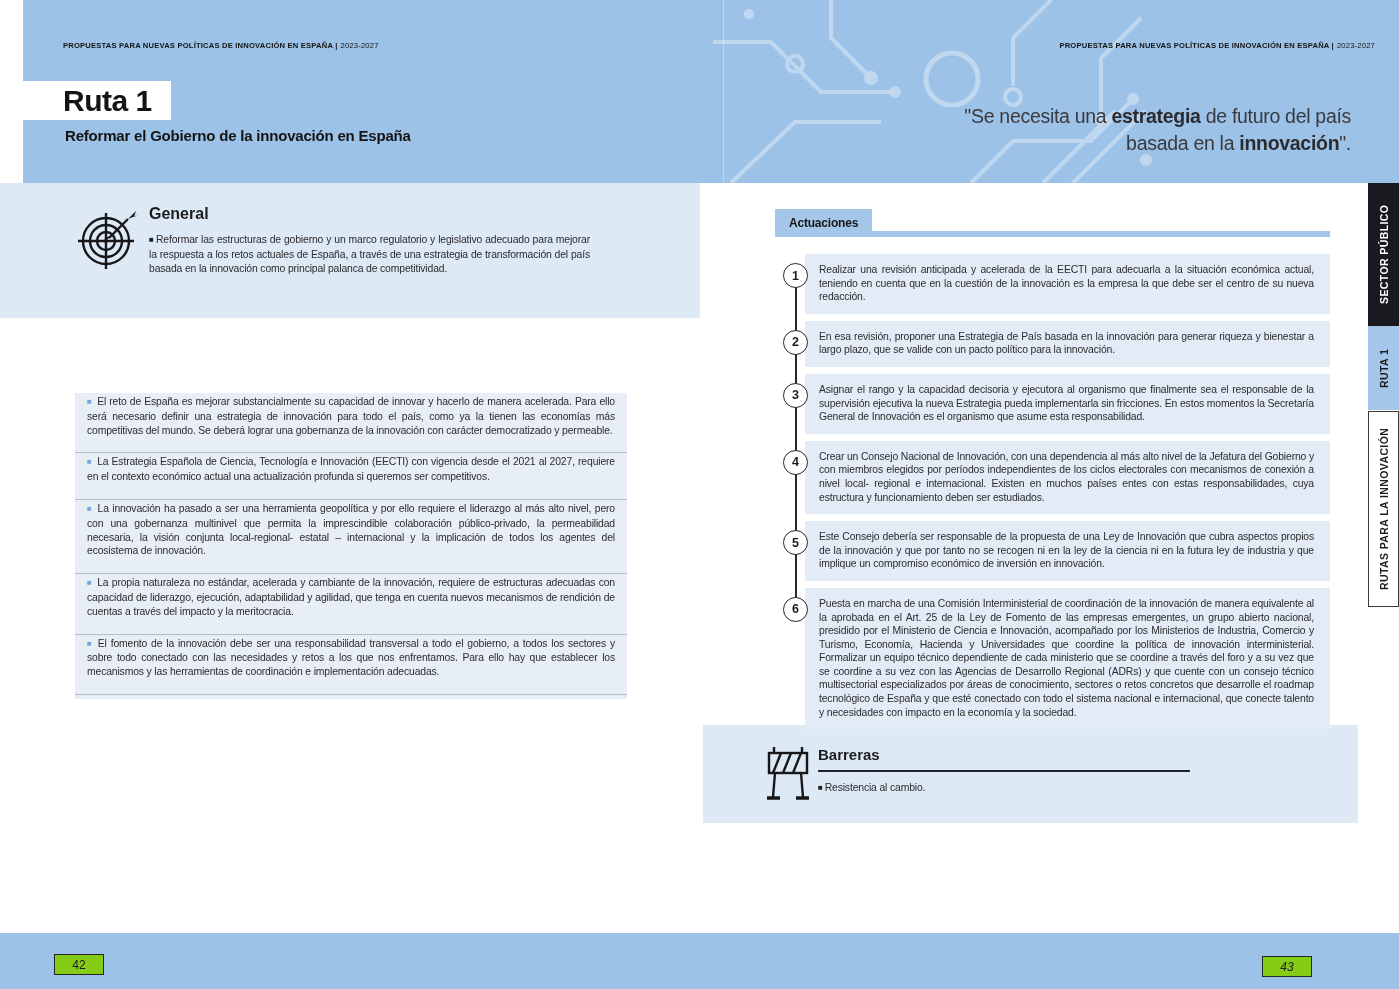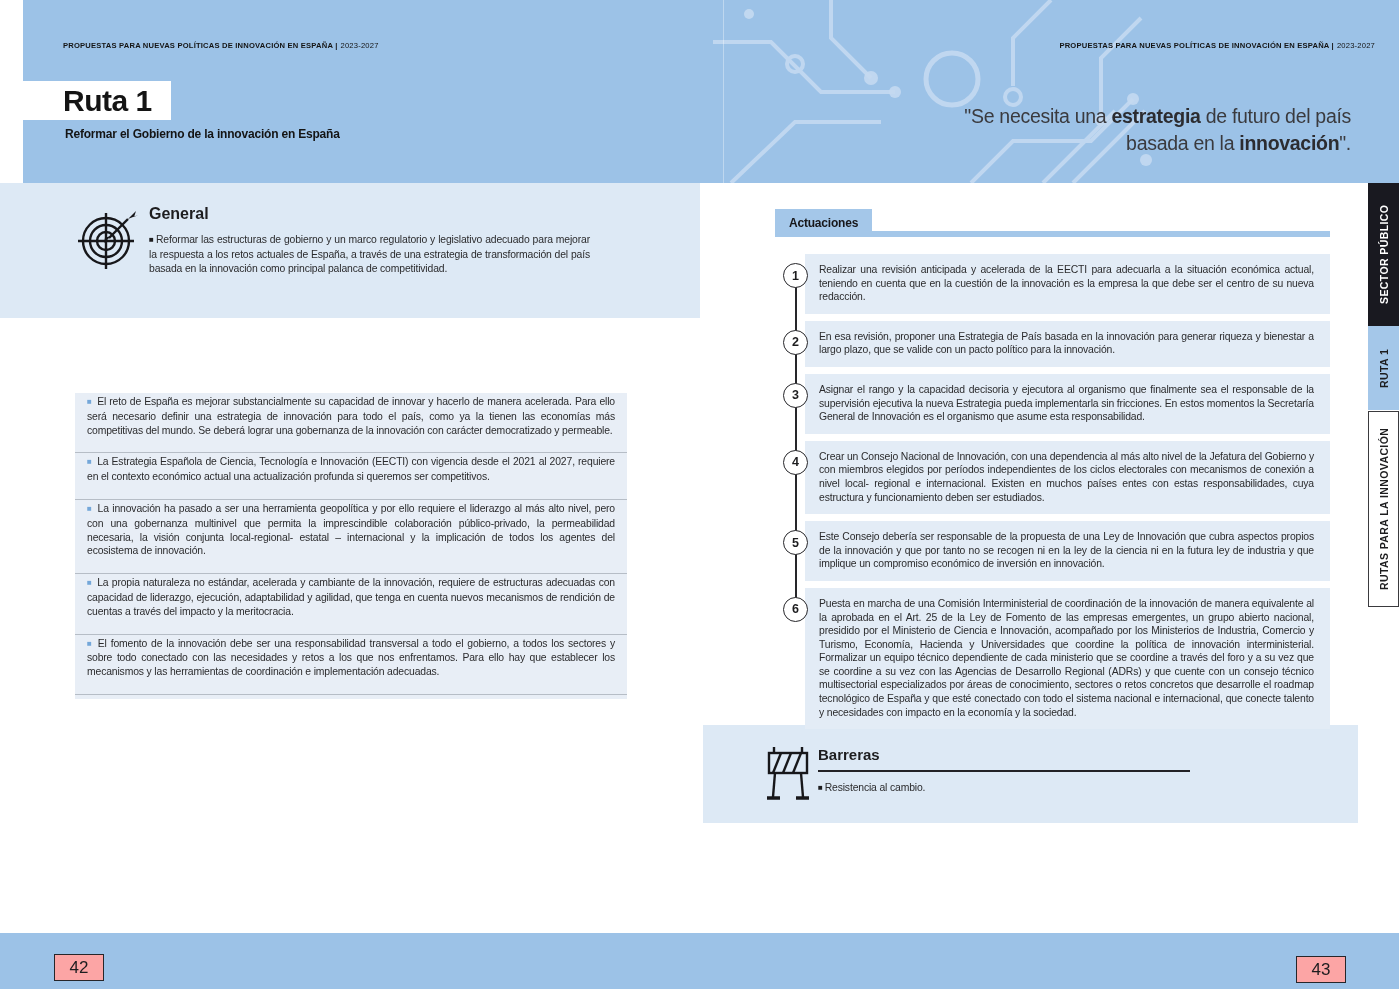--- a/index.html
+++ b/index.html
@@ -11,21 +11,21 @@
   
   .header-band{position:absolute;left:0;top:0;width:1399px;height:183px;background:#9cc2e7;margin-left:23px;}
   .circuit{position:absolute;left:690px;top:0;width:470px;height:183px;}
   .gutter-line{position:absolute;left:700px;top:0;width:1px;height:183px;background:rgba(255,255,255,.35);}
   .running-header{position:absolute;top:41px;font-size:7.6px;font-weight:bold;letter-spacing:.2px;color:#141414;white-space:nowrap;}
   .running-header .years{font-weight:normal;margin-left:3px;}
   .rh-left{left:40px;}
   .rh-right{right:47px;}
   .ruta-box{position:absolute;left:0;top:81px;width:148px;height:39px;background:#ffffff;}
   .ruta-box span{display:block;padding-left:40px;font-size:30px;font-weight:bold;line-height:39px;letter-spacing:-.5px;color:#141414;}
-  .route-subtitle{position:absolute;left:42px;top:127px;font-size:12px;font-weight:bold;letter-spacing:-.2px;color:#141414;}
+  .route-subtitle{position:absolute;left:42px;top:127px;font-size:15px;font-weight:bold;letter-spacing:-.2px;color:#141414;}
   .quote{position:absolute;right:71px;top:103px;width:440px;text-align:right;font-size:19.5px;line-height:27px;color:#3a3a3e;letter-spacing:-.3px;}
   .quote b{color:#2c2c30;}
   
   .objetivo-band{position:absolute;left:0;top:183px;width:700px;height:135px;background:#dde9f5;}
   .obj-icon{position:absolute;left:78px;top:207px;}
   .obj-title{position:absolute;left:149px;top:205px;font-size:16px;font-weight:bold;}
   .obj-text{position:absolute;left:149px;top:216px;width:441px;font-size:10.4px;line-height:14px;text-align:justify;letter-spacing:-.15px;color:#2b2b2d;margin-top:17px;}
   .sq{color:#1d1d1f;font-size:8px;position:relative;top:-1px;margin-right:2px;}
   .sq-blue{color:#74a7d9;margin-right:5px;}
   
@@ -50,23 +50,23 @@
   .bar-underline{position:absolute;left:115px;top:45px;width:372px;height:2px;background:#222226;}
   .bar-text{position:absolute;left:115px;top:57px;font-size:10.4px;letter-spacing:-.15px;color:#2b2b2d;}
   
   .side-tab{position:absolute;right:0;width:31px;display:flex;align-items:center;justify-content:center;
     writing-mode:vertical-rl;transform:rotate(180deg);font-size:10.5px;font-weight:bold;letter-spacing:.4px;white-space:nowrap;}
   .tab-sector{top:183px;height:143px;background:#191920;color:#ffffff;}
   .tab-ruta{top:326px;height:84px;background:#a4c7e9;color:#1d1d1f;}
   .tab-rutas{top:411px;height:196px;background:#ffffff;color:#1d1d1f;border:1px solid #3a3a3e;}
   
   .footer-band{position:absolute;left:0;top:933px;width:1399px;height:56px;background:#9cc2e7;}
-  .page-num{position:absolute;width:50px;height:27px;background:#fca5a5;border:1.5px solid #26262a;display:flex;align-items:center;justify-content:center;font-size:17px;color:#1d1d1f;}
+  .page-num{position:absolute;width:50px;height:21px;background:#84cc16;border:1.5px solid #26262a;display:flex;align-items:center;justify-content:center;font-size:12px;color:#1d1d1f;}
   .pn-left{left:54px;top:21px;}
-  .pn-right{left:1296px;top:23px;}
+  .pn-right{left:1262px;top:23px;font-style:italic;}
 </style>
 </head>
 <body>
 
 <div class="spread">
 
   <div class="header-band">
     <svg class="circuit" viewBox="0 0 470 183" fill="none">
       <g stroke="#c5daf1" stroke-width="4" opacity="0.9">
         <path d="M 18 183 L 82 122 L 168 122"></path>

